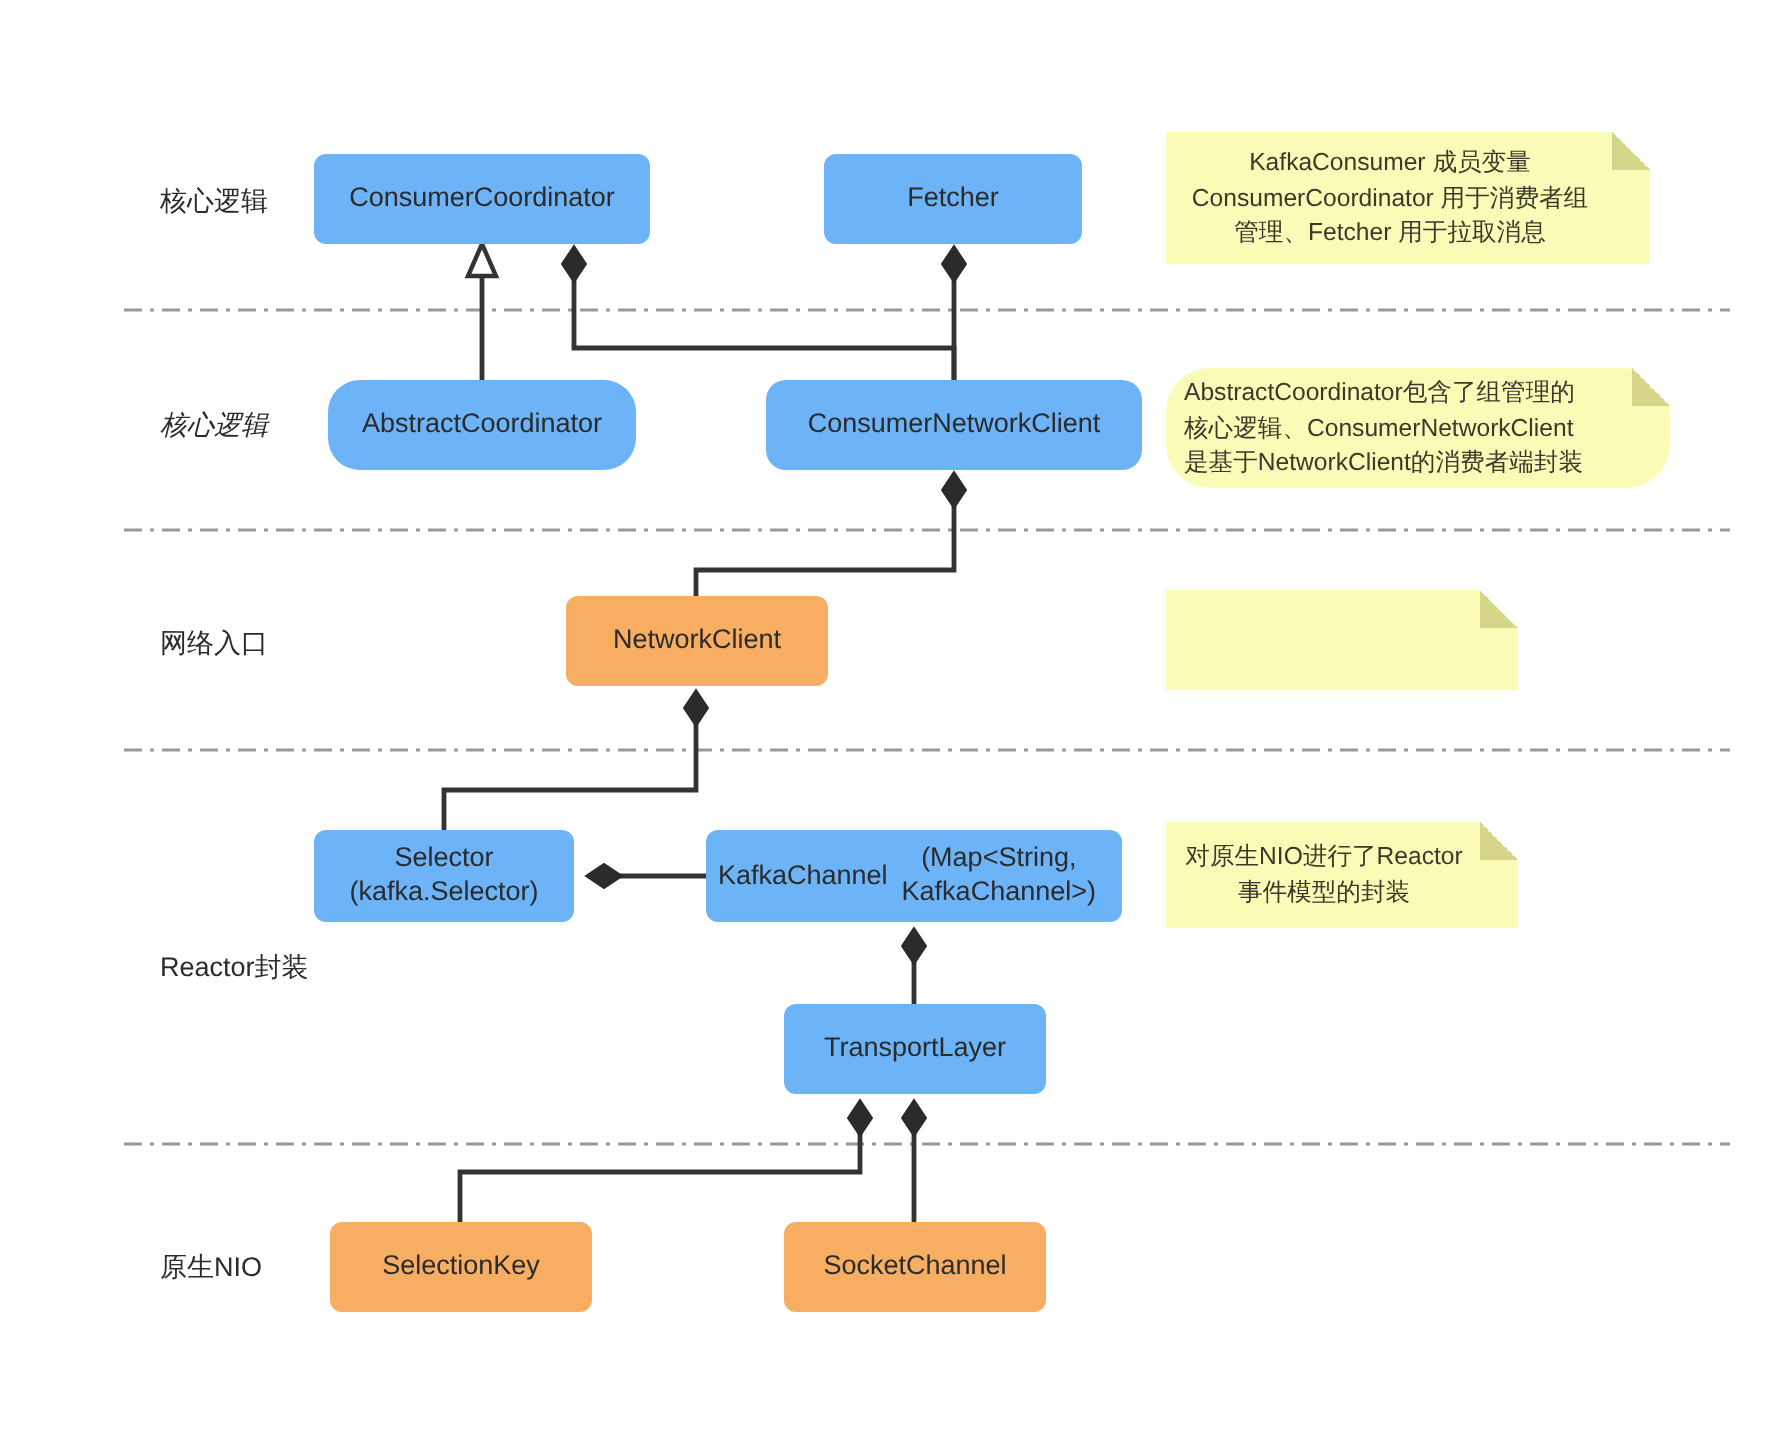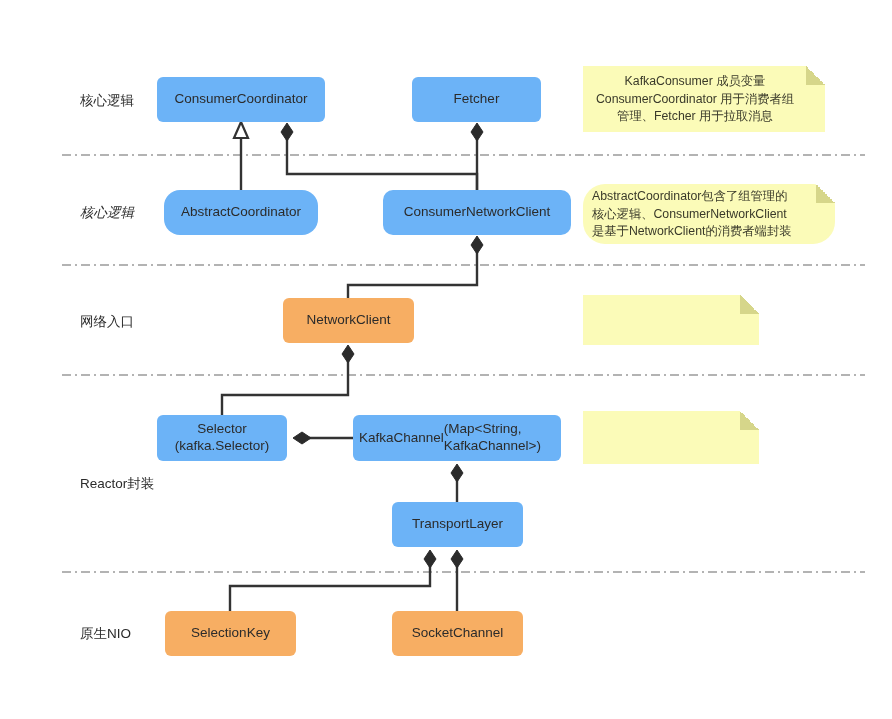--- a/index.html
+++ b/index.html
@@ -3,21 +3,21 @@
 <meta charset="utf-8">
 <style>
   html,body{margin:0;padding:0;background:#ffffff;}
   body{width:892px;height:719px;position:relative;overflow:hidden;
        font-family:"Liberation Sans","DejaVu Sans",sans-serif;
        -webkit-font-smoothing:antialiased;}
   #canvas{position:absolute;left:0;top:0;width:892px;height:719px;}
   svg.wires{position:absolute;left:0;top:0;width:892px;height:719px;overflow:visible;}
 
   .node{position:absolute;border-radius:6px;display:flex;align-items:center;
-        justify-content:center;text-align:left;color:#2b2b2b;font-size:13.5px;
+        justify-content:center;text-align:center;color:#2b2b2b;font-size:13.5px;
         line-height:1.25;box-sizing:border-box;padding:2px 6px;z-index:3;}
   .node.blue{background:#6cb3f7;}
   .node.orange{background:#f7ae63;}
   .node .l2{display:block;}
 
   .band-label{position:absolute;font-size:13.5px;color:#2b2b2b;white-space:nowrap;z-index:3;}
 
   .note{position:absolute;background:#fbfbb8;color:#3a3a2a;font-size:12.3px;
         line-height:1.45;text-align:center;box-sizing:border-box;
         padding:9px 27px 8px 9px;z-index:3;
@@ -136,15 +136,17 @@
 核心逻辑、ConsumerNetworkClient
 是基于NetworkClient的消费者端封装</span>
   </div>
 
   <div class="note" style="left:583px;top:295px;width:176px;height:50px;">
     <span class="fold"></span>
   </div>
 
   <div class="note" style="left:583px;top:411px;width:176px;height:53px;">
     <span class="fold"></span>
+    <span class="note-txt">对原生NIO进行了Reactor
+事件模型的封装</span>
   </div>
 
 </div>
 
 </body></html>

